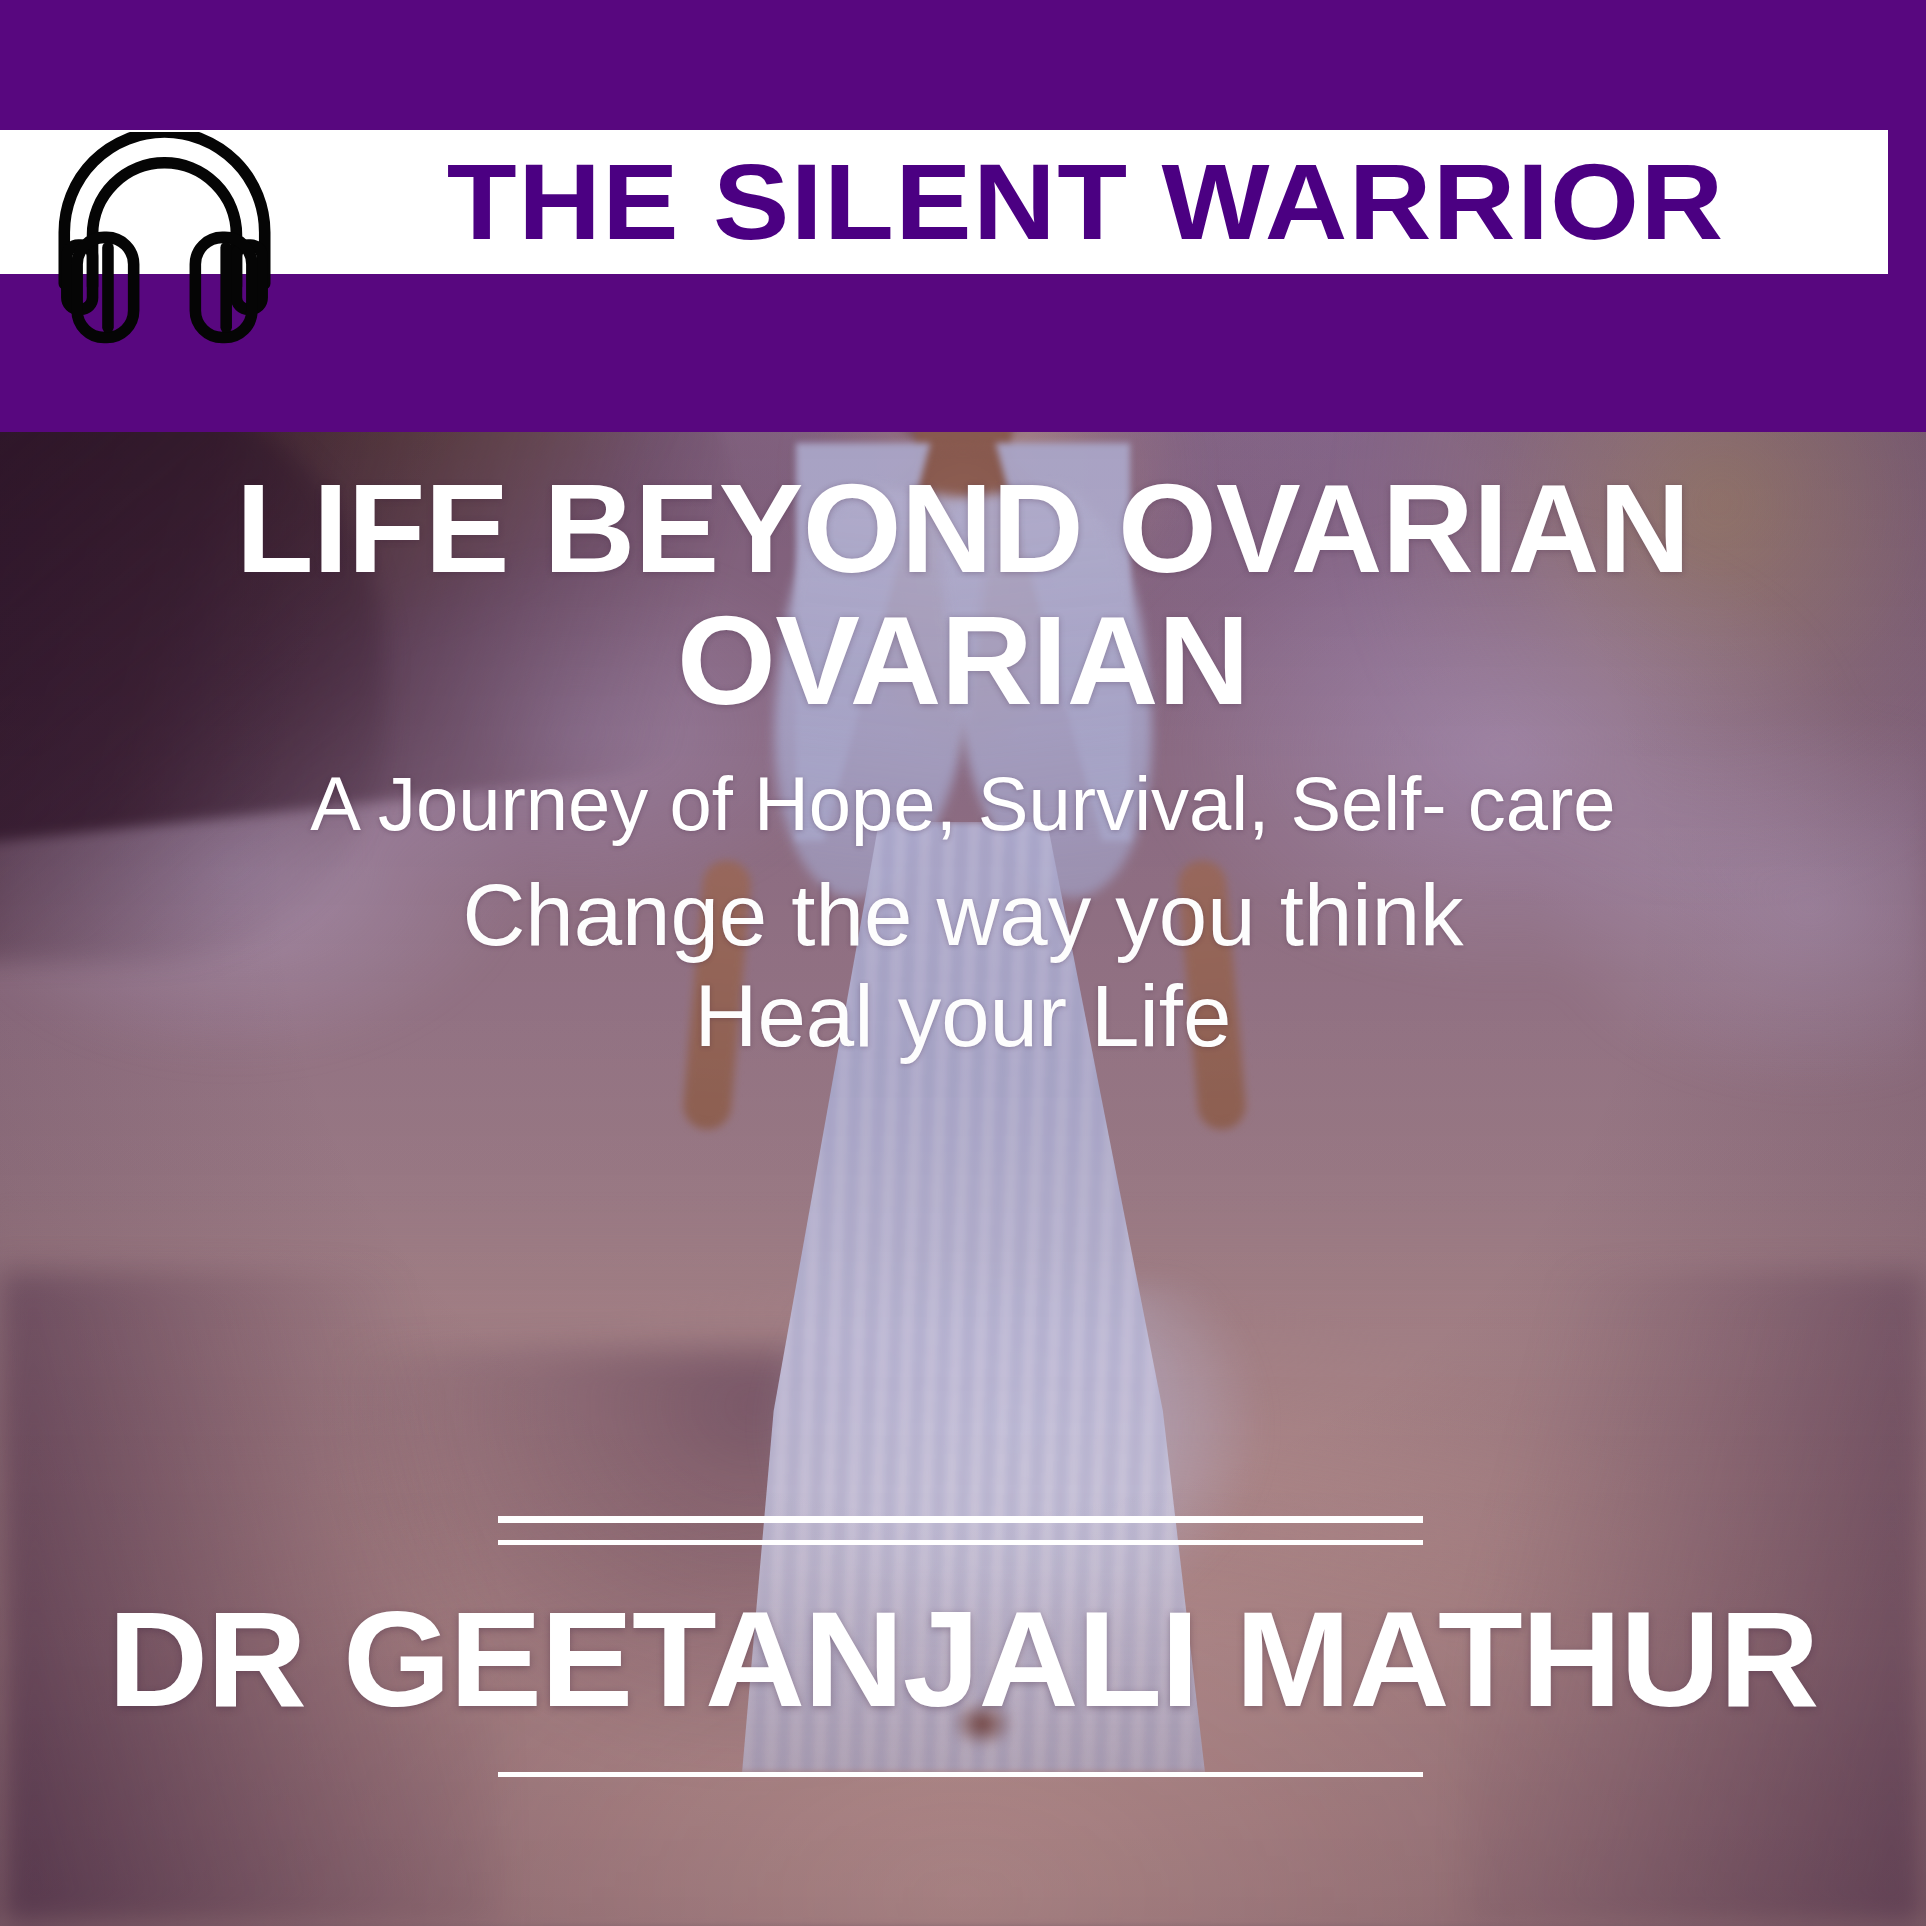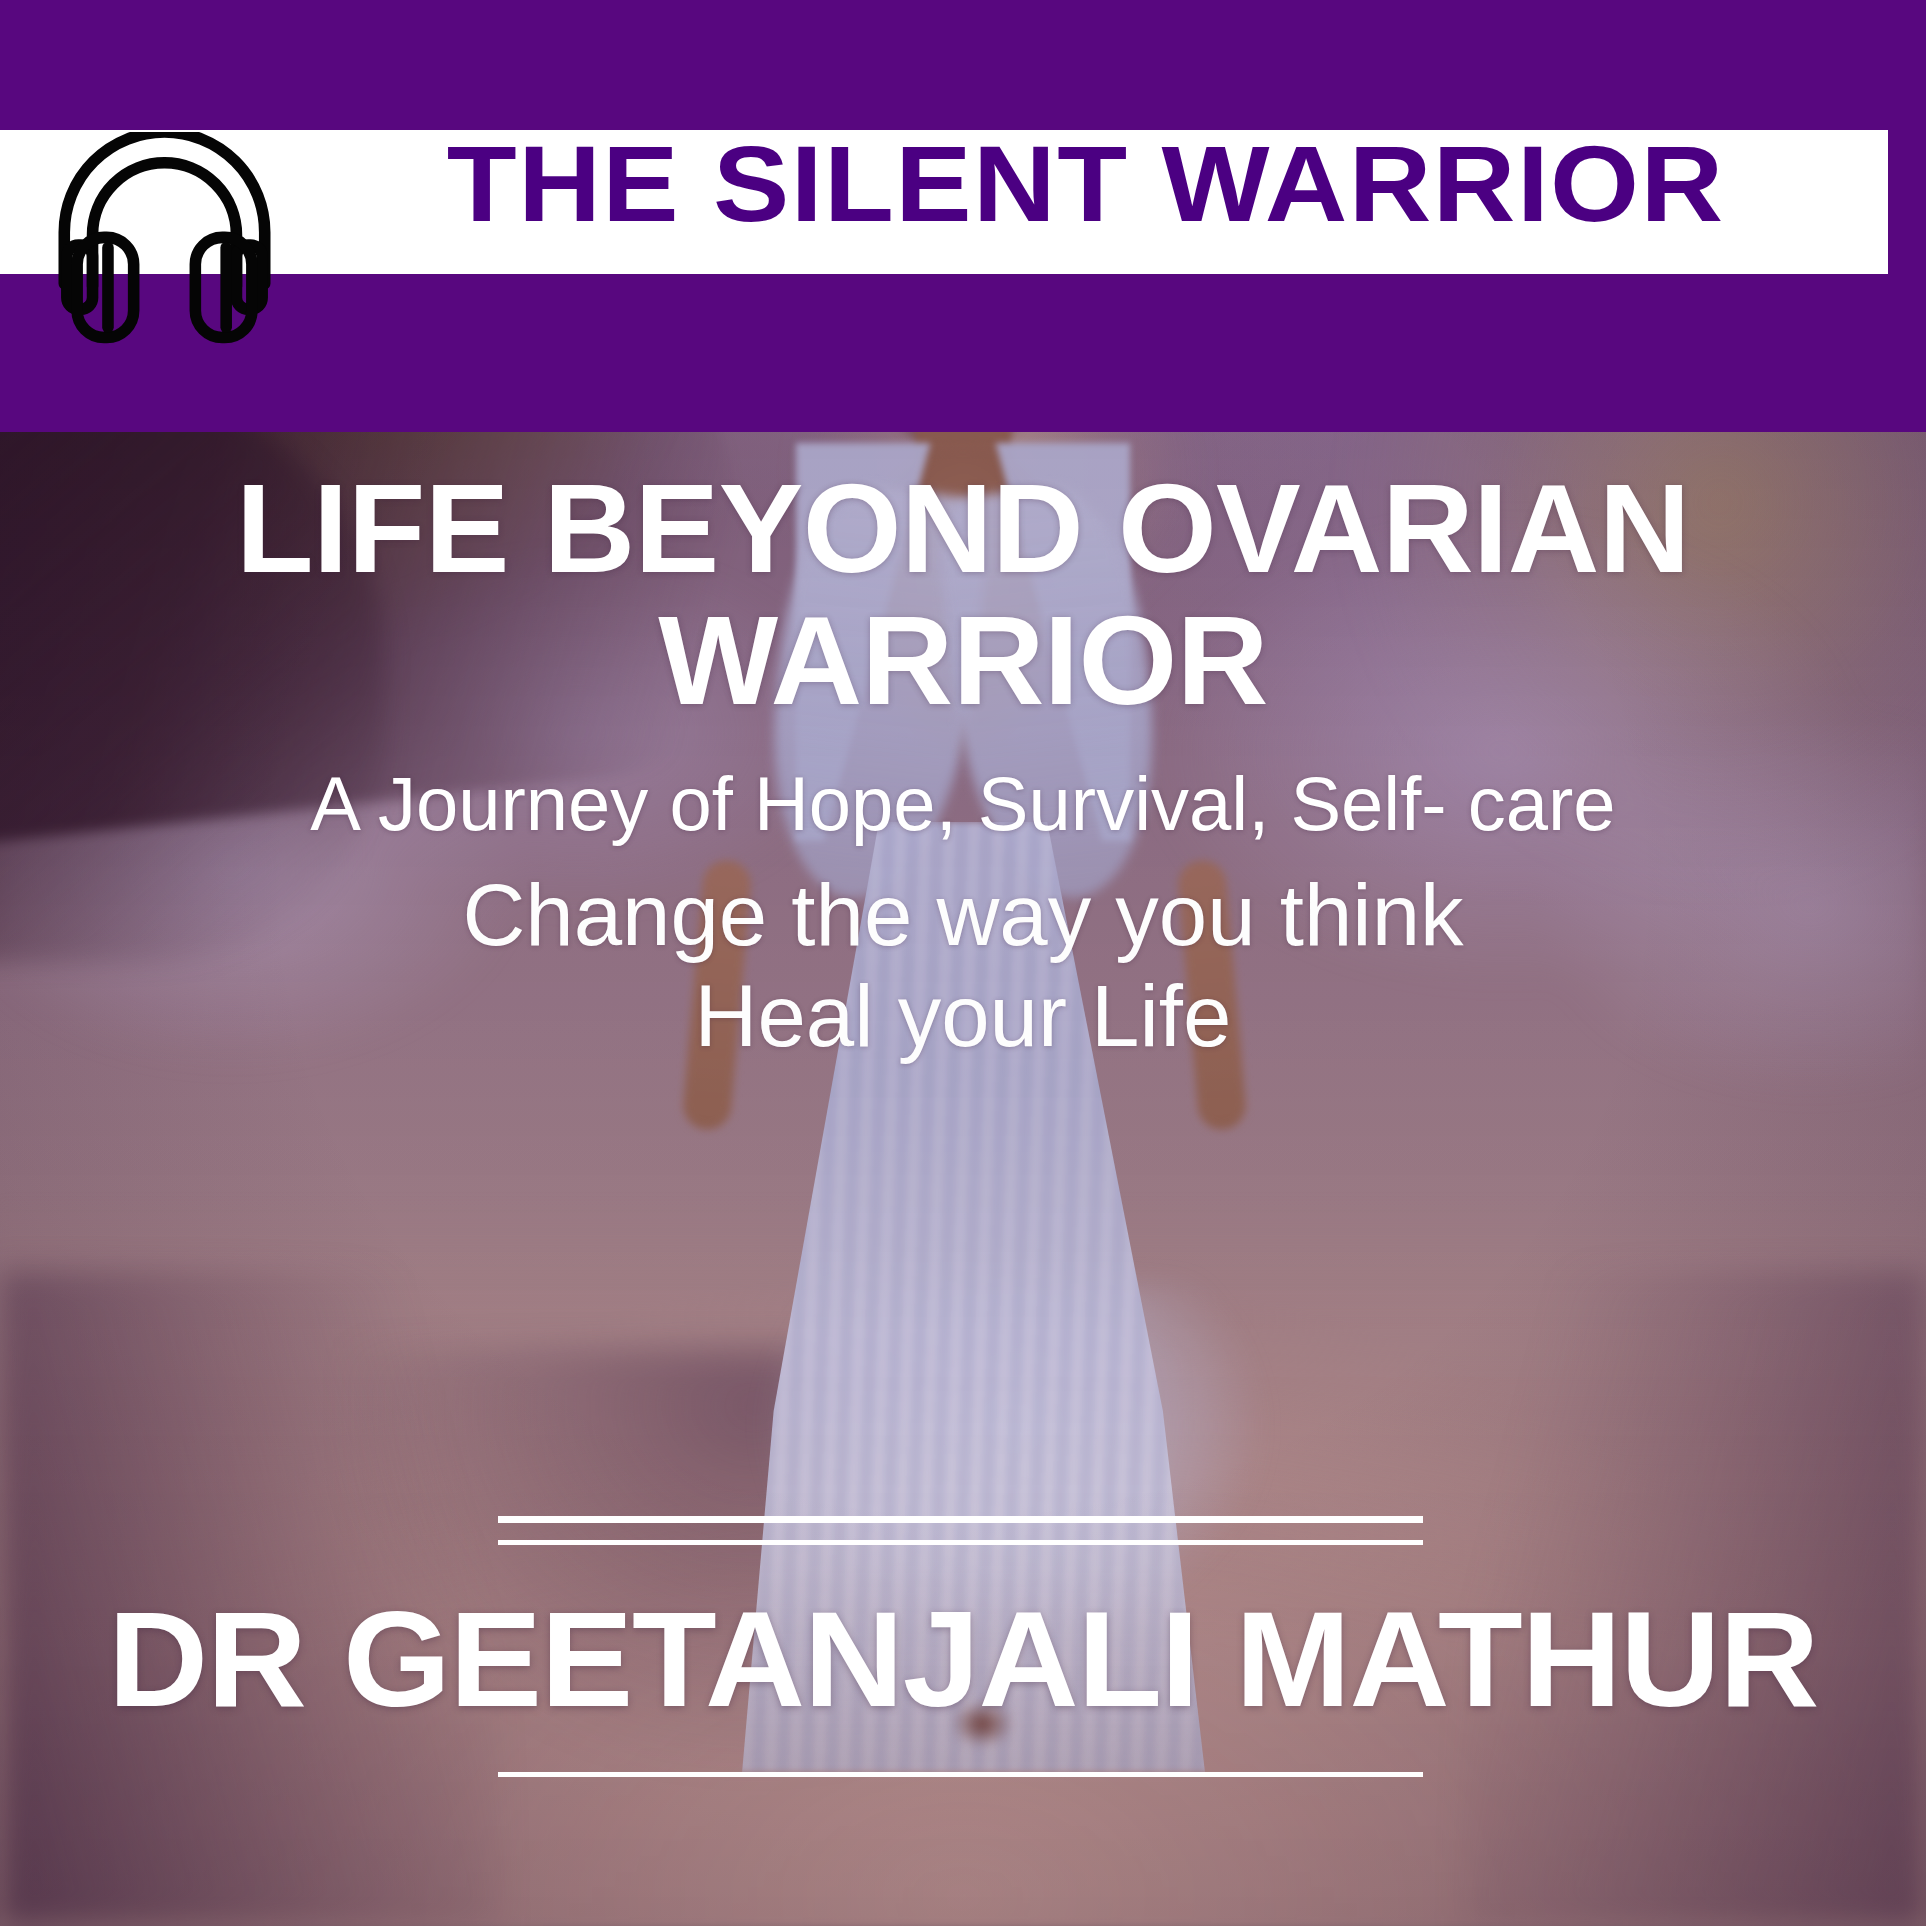--- a/index.html
+++ b/index.html
@@ -171,21 +171,21 @@
     background:#58077F;z-index:5;
   }
   .header-band{
     position:absolute;left:0;top:130px;width:1888px;height:144px;background:#ffffff;
   }
   .headphones{
     position:absolute;left:36px;top:132px;width:257px;height:212px;z-index:7;
   }
   .brand{
     position:absolute;left:302px;top:130px;width:1567px;height:144px;
-    display:flex;align-items:flex-start;justify-content:center;z-index:6;
+    display:flex;align-items:center;justify-content:center;z-index:6;
   }
   .brand span{
     color:#4B0082;font-weight:700;font-size:108px;letter-spacing:1.3px;
     line-height:1;white-space:nowrap;
     transform:scaleX(1.06);transform-origin:center;
   }
 
   
   .stack{position:absolute;left:0;right:0;top:432px;z-index:6;text-align:center;}
 
@@ -274,21 +274,21 @@
     </svg>
   </div>
 
   <div class="brand">
     <span>THE SILENT WARRIOR</span>
   </div>
 
   <div class="stack">
     <div class="title">
       <div>LIFE BEYOND OVARIAN</div>
-      <div>WARRIOR</div>
+      <div>OVARIAN</div>
     </div>
     <div class="subtitle">
       <div>A Journey of Hope, Survival, Self- care</div>
     </div>
     <div class="tagline">
       <div>Change the way you think</div>
       <div>Heal your Life</div>
     </div>
   </div>
 

